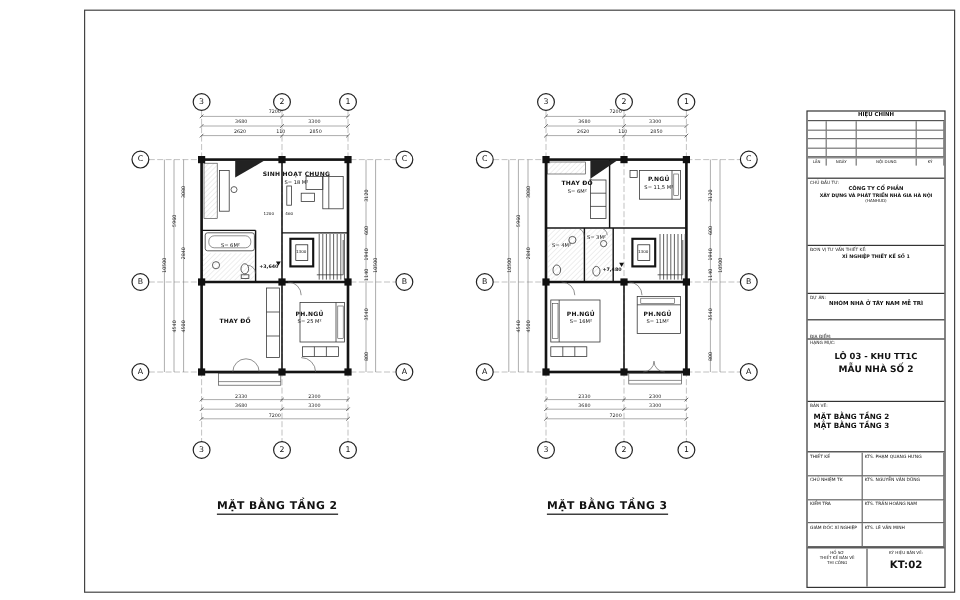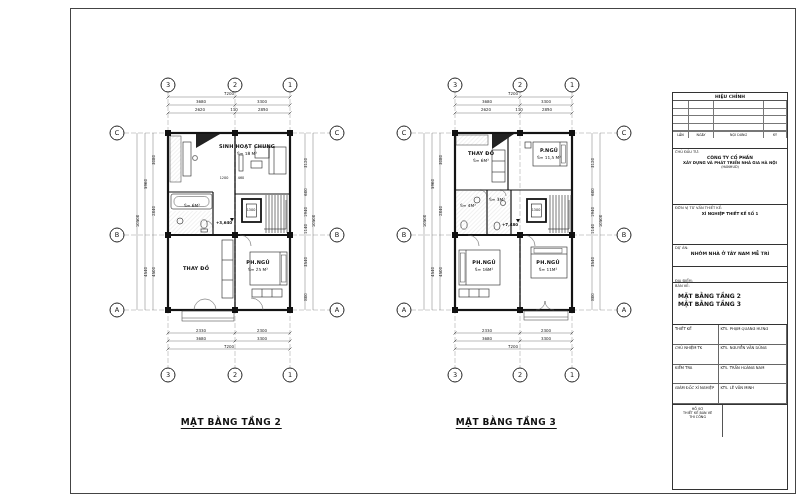--- a/index.html
+++ b/index.html
@@ -414,20 +414,25 @@
       <div class="cen" style="font-size:4px;font-weight:bold">XÍ NGHIỆP THIẾT KẾ SỐ 1</div>
     </div>
     <div class="sec" style="height:22px">
       <div class="lab">DỰ ÁN:</div>
       <div class="cen" style="font-size:4.6px;font-weight:bold">NHÓM NHÀ Ở TÂY NAM MỄ TRÌ</div>
     </div>
     <div class="sec" style="height:16px">
       <div class="lab" style="display:inline">ĐỊA ĐIỂM:</div>
       
     </div>
+    <div class="sec" style="height:52px">
+      <div class="lab">HẠNG MỤC:</div>
+      <div class="cen" style="font-size:7px;font-weight:bold;margin-top:4px">LÔ 03 - KHU TT1C</div>
+      <div class="cen" style="font-size:7.5px;font-weight:bold;margin-top:2px">MẪU NHÀ SỐ 2</div>
+    </div>
     <div class="sec" style="height:42px">
       <div class="lab">BẢN VẼ:</div>
       <div style="font-size:6px;font-weight:bold;padding:3px 0 0 5px">MẶT BẰNG TẦNG 2</div>
       <div style="font-size:6px;font-weight:bold;padding:1px 0 0 5px">MẶT BẰNG TẦNG 3</div>
     </div>
     <div class="sec" style="height:80px">
       <div class="signgrid">
         <div class="cell">THIẾT KẾ</div>
         <div class="cell">KTS. PHẠM QUANG HƯNG</div>
         <div class="cell">CHỦ NHIỆM TK</div>
@@ -438,16 +443,20 @@
         <div class="cell">KTS. LÊ VĂN MINH</div>
       </div>
     </div>
     <div class="sec" style="height:32px;border-bottom:none">
       <div class="bot">
         <div class="l">
           <div>HỒ SƠ</div>
           <div>THIẾT KẾ BẢN VẼ</div>
           <div>THI CÔNG</div>
         </div>
+        <div class="r">
+          <div style="font-size:3.4px;padding-top:2px">KÝ HIỆU BẢN VẼ:</div>
+          <div class="sheetno">KT:02</div>
+        </div>
       </div>
     </div>
   </div>
 </div>
 
 </body></html>

